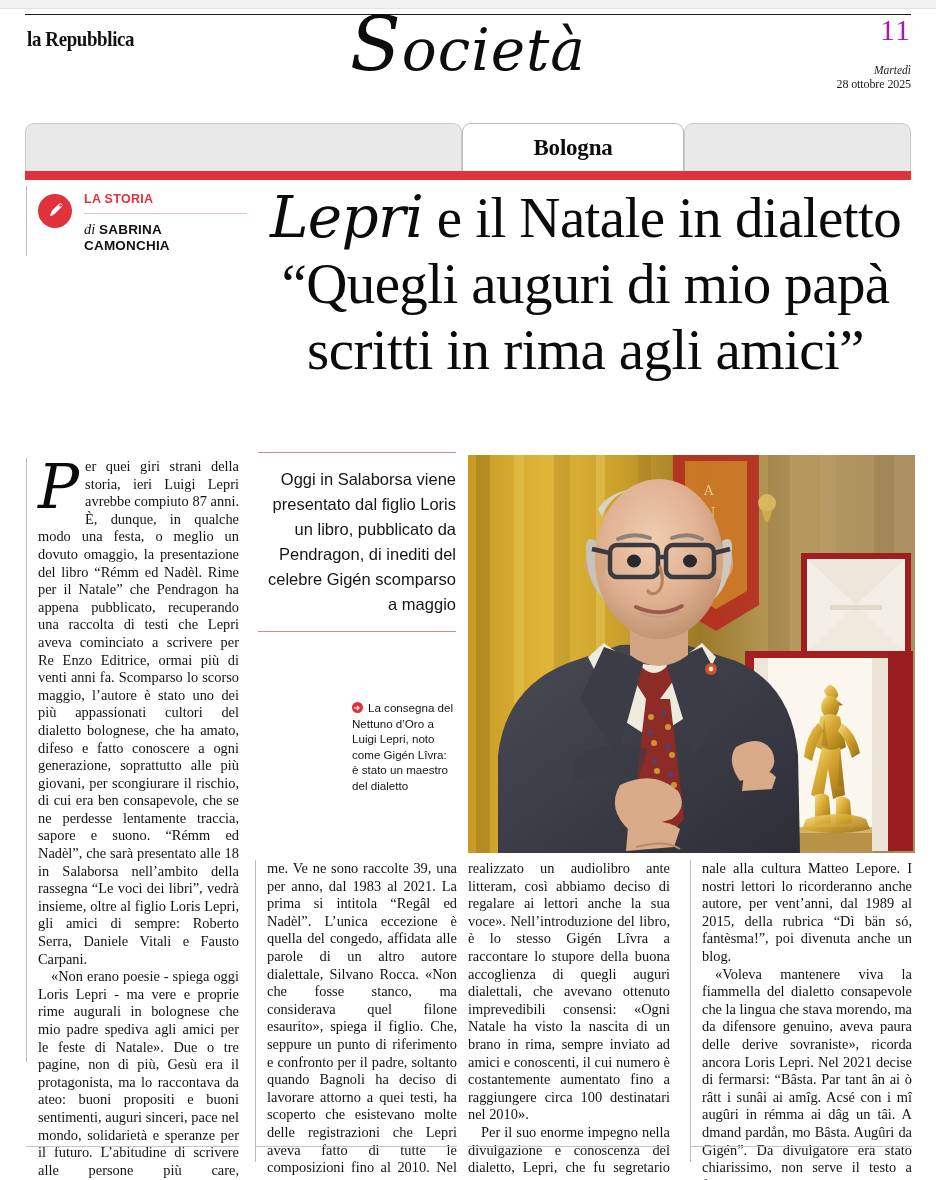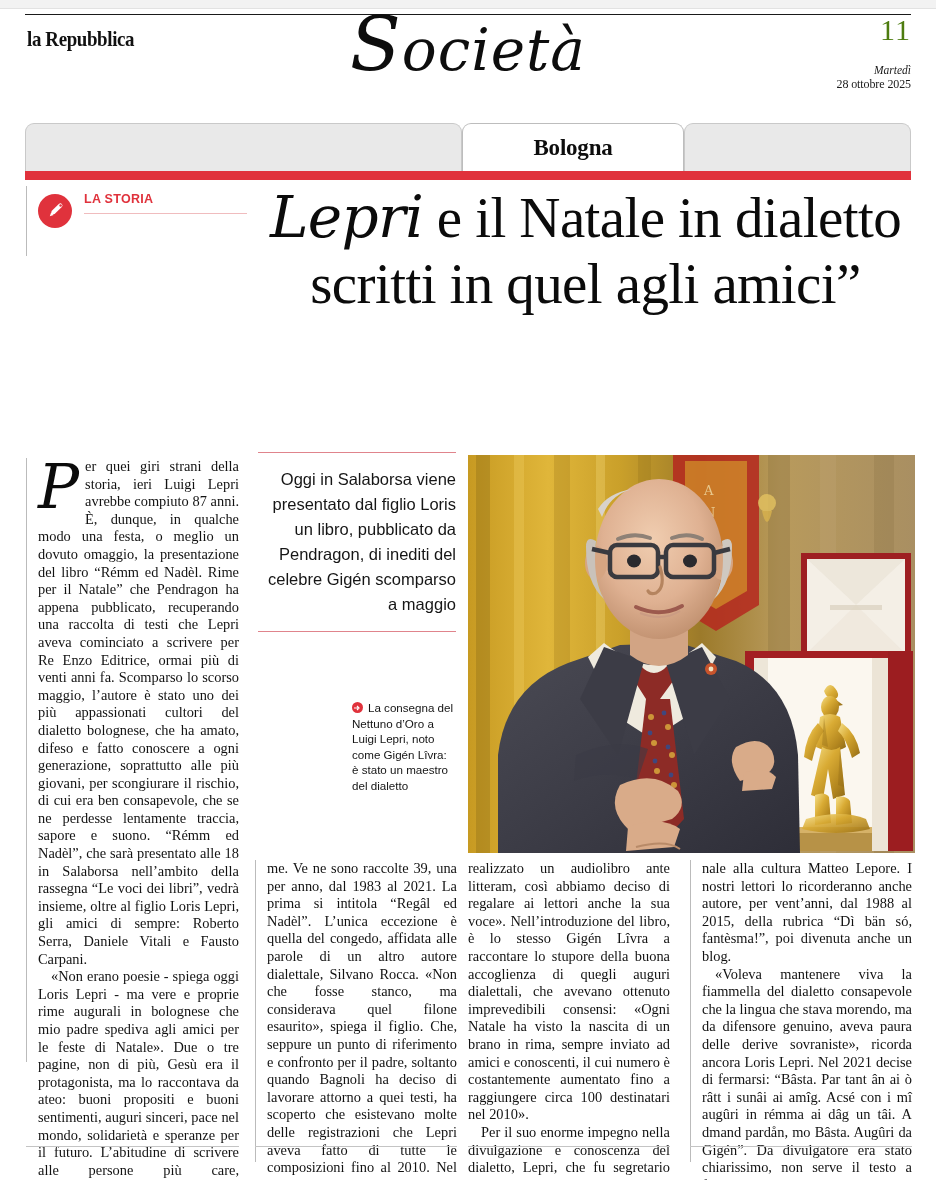--- a/index.html
+++ b/index.html
@@ -58,21 +58,21 @@
   .dateblock {
     position: absolute;
     right: 0; top: 0;
     width: 150px;
     text-align: right;
   }
   .pagenum {
     font-family: "Liberation Serif", serif;
     font-size: 30px;
     line-height: 30px;
-    color: #4d7c0f;
+    color: #a21caf;
     letter-spacing: 1px;
   }
   .weekday {
     font-family: "Liberation Serif", serif;
     font-style: italic;
     font-size: 11.5px;
     line-height: 14px;
     margin-top: 18px;
     color: #1a1a1a;
   }
@@ -300,25 +300,30 @@
     <svg width="20" height="20" viewBox="0 0 20 20" aria-hidden="true">
       <g fill="#ffffff">
         <path d="M13.8 2.9a2.1 2.1 0 0 1 3 3l-7.2 7.2-3.6.6.6-3.6z"></path>
         <circle cx="15.6" cy="4.4" r="1.25" fill="#e0323c"></circle>
         <path d="M6.1 11.4l2.5 2.5-3.8 1.3z"></path>
       </g>
     </svg>
   </div>
   <div class="kicker-text">LA STORIA</div>
   <div class="kicker-divider"></div>
+  <div class="byline">
+    <span class="di">di</span>
+    <span class="author">SABRINA CAMONCHIA</span>
+  </div>
 </div>
 
 <div class="headline">
   <div><span class="ital">Lepri</span><span> e il Natale in dialetto</span></div>
-  <div>scritti in quel agli amici”</div>
+  <div>“Quegli auguri di mio papà</div>
+  <div>scritti in rima agli amici”</div>
 </div>
 
 <div class="standfirst">Oggi in Salaborsa viene presentato dal figlio Loris un libro, pubblicato da Pendragon, di inediti del celebre Gigén scomparso a maggio</div>
 
 <div class="photo">
   <svg width="447" height="398" viewBox="0 0 447 398" aria-hidden="true">
     <defs>
       <linearGradient id="bgGold" x1="0" y1="0" x2="1" y2="0">
         <stop offset="0%" stop-color="#c79a22"></stop>
         <stop offset="18%" stop-color="#e0b63a"></stop>
@@ -500,21 +505,21 @@
 <div class="col col2">
   <p class="first">me. Ve ne sono raccolte 39, una per anno, dal 1983 al 2021. La prima si intitola “Regâl ed Nadèl”. L’unica eccezione è quella del congedo, affidata alle parole di un altro autore dialettale, Silvano Rocca. «Non che fosse stanco, ma considerava quel filone esaurito», spiega il figlio. Che, seppure un punto di riferimento e confronto per il padre, soltanto quando Bagnoli ha deciso di lavorare attorno a quei testi, ha scoperto che esistevano molte delle registrazioni che Lepri aveva fatto di tutte le composizioni fino al 2010. Nel libro, è possibile ascoltarle attraverso il QR-code stampato a fianco di ciascun titolo. «È stato molto commovente risentire la voce di mio padre, aveva</p>
 </div>
 
 <div class="col col3">
   <p class="first">realizzato un audiolibro ante litteram, così abbiamo deciso di regalare ai lettori anche la sua voce». Nell’introduzione del libro, è lo stesso Gigén Lîvra a raccontare lo stupore della buona accoglienza di quegli auguri dialettali, che avevano ottenuto imprevedibili consensi: «Ogni Natale ha visto la nascita di un brano in rima, sempre inviato ad amici e conoscenti, il cui numero è costantemente aumentato fino a raggiungere circa 100 destinatari nel 2010».</p>
   <p>Per il suo enorme impegno nella divulgazione e conoscenza del dialetto, Lepri, che fu segretario personale dei sindaci Zangheri e Imbeni, venne insignito del Nettuno d’oro nel 2019 dall’allora assessore comu-</p>
 </div>
 
 <div class="col col4">
-  <p class="first">nale alla cultura Matteo Lepore. I nostri lettori lo ricorderanno anche autore, per vent’anni, dal 1988 al 2015, della rubrica “Dì bän só, fantèsma!”, poi divenuta anche un blog.</p>
+  <p class="first">nale alla cultura Matteo Lepore. I nostri lettori lo ricorderanno anche autore, per vent’anni, dal 1989 al 2015, della rubrica “Dì bän só, fantèsma!”, poi divenuta anche un blog.</p>
   <p>«Voleva mantenere viva la fiammella del dialetto consapevole che la lingua che stava morendo, ma da difensore genuino, aveva paura delle derive sovraniste», ricorda ancora Loris Lepri. Nel 2021 decise di fermarsi: “Bâsta. Par tant ân ai ò râtt i sunâi ai amîg. Acsé con i mî augûri in rémma ai dâg un tâi. A dmand pardån, mo Bâsta. Augûri da Gigén”. Da divulgatore era stato chiarissimo, non serve il testo a fronte per la traduzione.</p>
 
 </div>
 
 <div class="col-baseline bl1"></div>
 <div class="col-baseline bl2"></div>
 <div class="col-baseline bl3"></div>
 <div class="col-baseline bl4"></div>
 
 </body></html>

